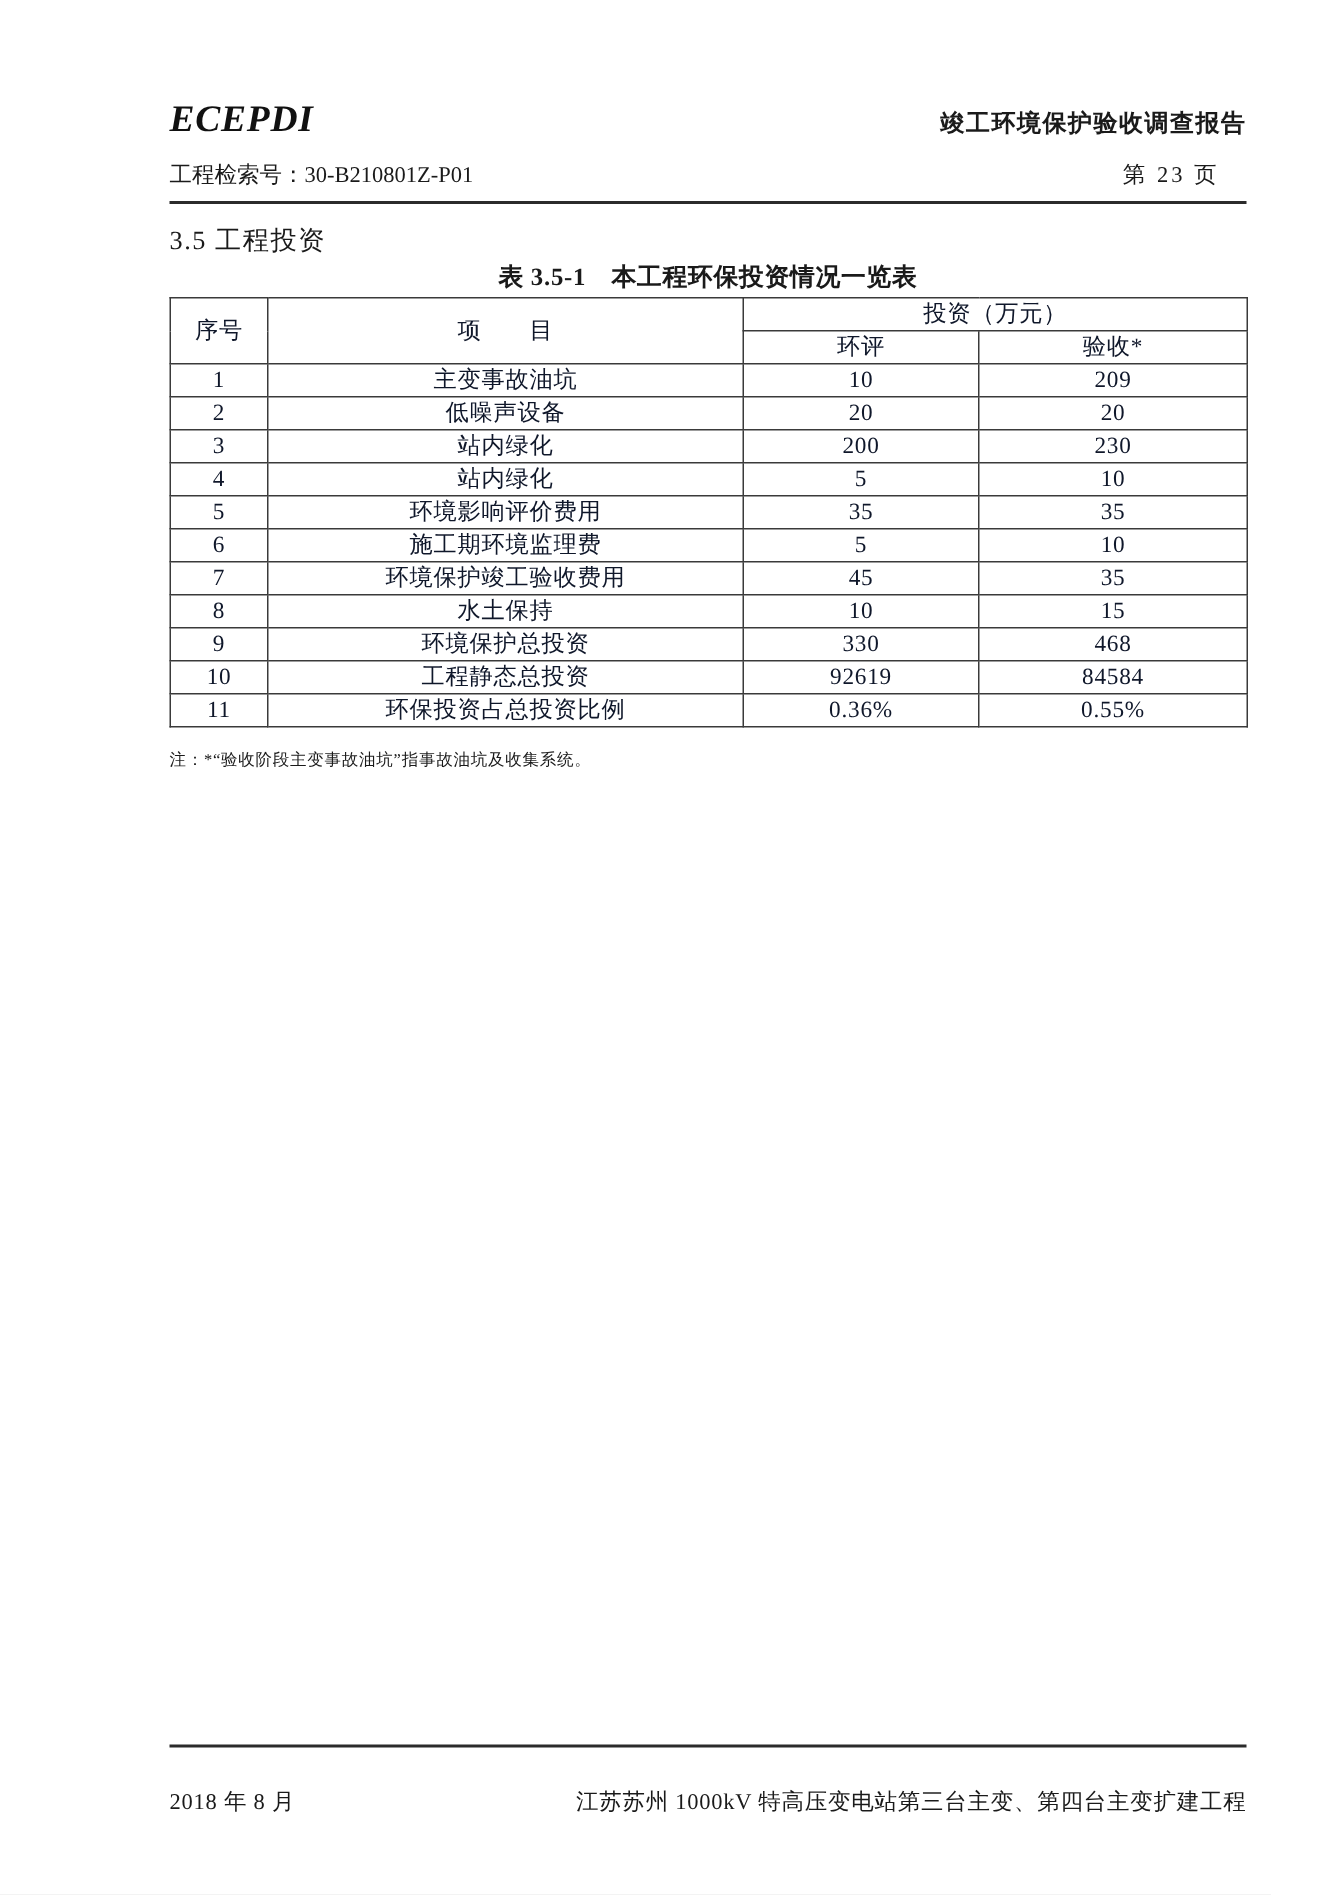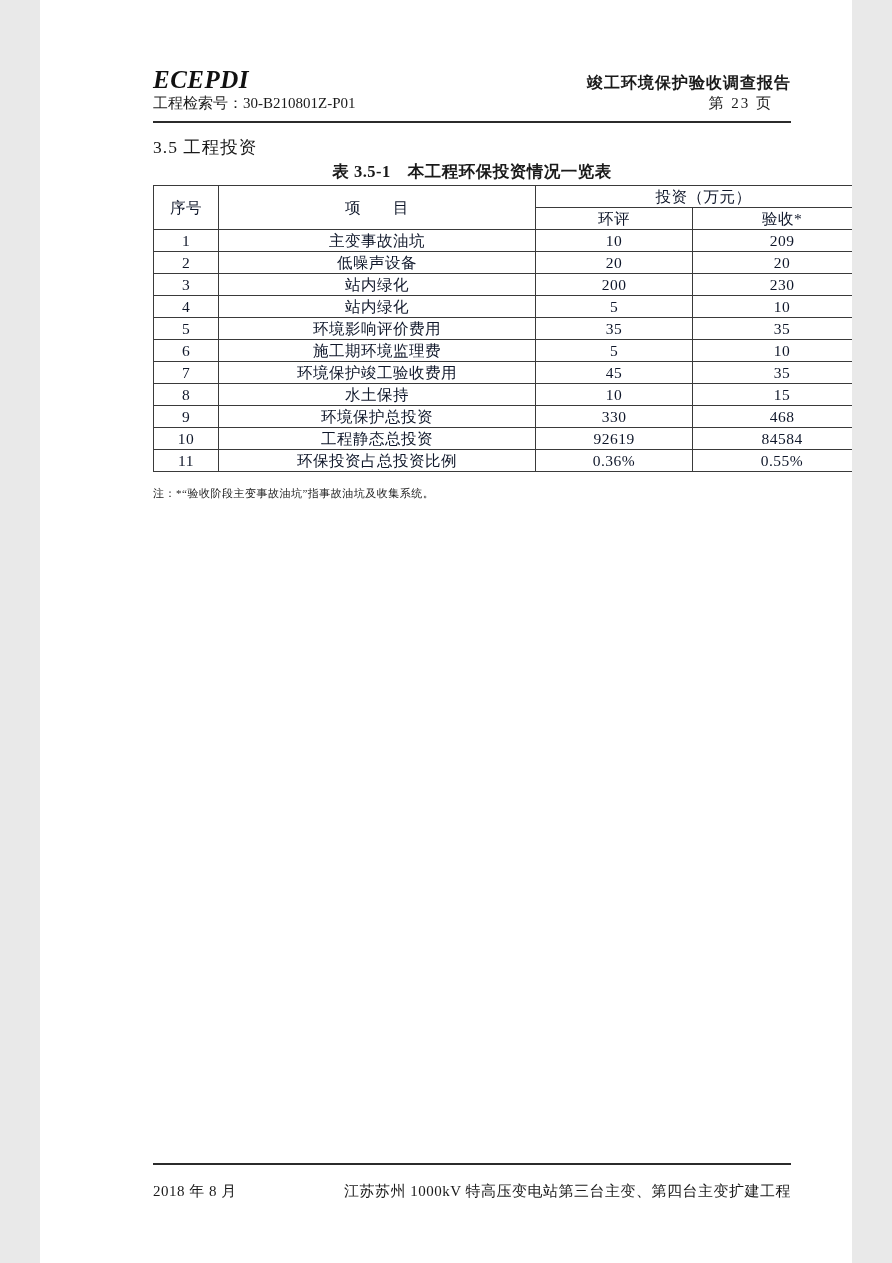--- a/index.html
+++ b/index.html
@@ -2,21 +2,21 @@
 <html lang="zh"><head>
 <meta charset="utf-8">
 <style>
   html, body {
     margin: 0;
     padding: 0;
     background: #e9e9e9;
   }
   .page {
     position: relative;
-    width: 812px;
+    width: 892px;
     height: 1263px;
     margin: 0 auto;
     background: #ffffff;
     box-sizing: border-box;
     font-family: "Liberation Serif", "DejaVu Serif", serif;
     color: #1a1a1a;
     overflow: hidden;
   }
   .content {
     box-sizing: border-box;
@@ -38,20 +38,21 @@
   }
   .report-title {
     font-size: 16px;
     font-weight: 600;
     letter-spacing: 1px;
   }
   .header-meta {
     display: flex;
     justify-content: space-between;
     align-items: baseline;
+    margin-top: 13px;
     font-size: 15px;
   }
   .page-num { padding-right: 18px; letter-spacing: 2px; }
   .header-rule {
     margin-top: 8px;
     height: 0;
     border-top: 2.5px solid #2b2b2b;
   }
 
   
@@ -118,21 +119,21 @@
     top: 1163px;
   }
   .footer-rule {
     height: 0;
     border-top: 2.5px solid #2b2b2b;
   }
   .footer-row {
     display: flex;
     justify-content: space-between;
     align-items: baseline;
-    margin-top: 17px;
+    margin-top: 27px;
     font-size: 15px;
     letter-spacing: 0.5px;
   }
 </style>
 </head>
 <body>
 
 <div class="page">
   <div class="content">
 

